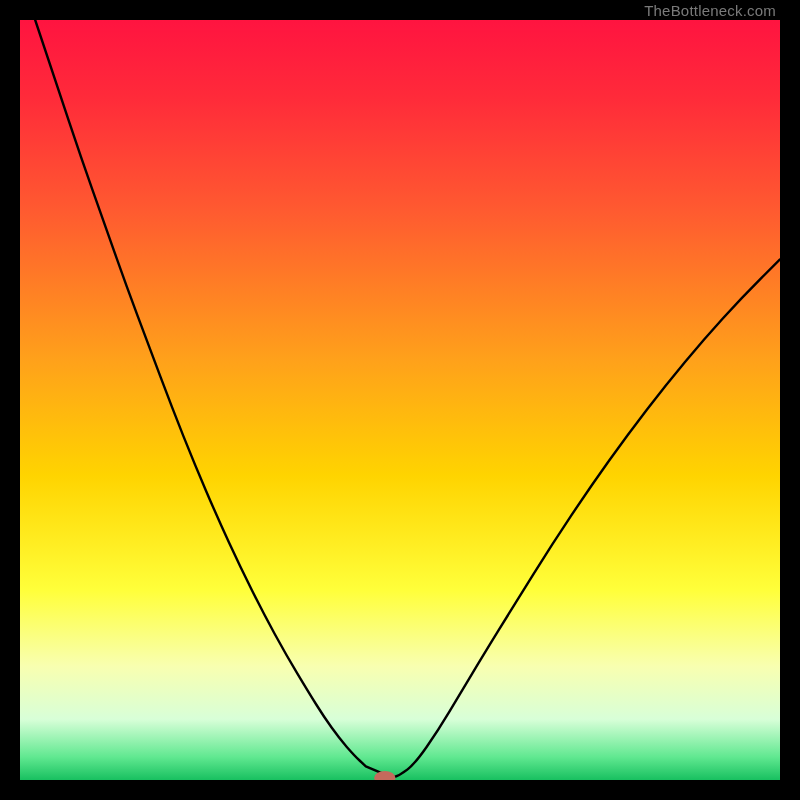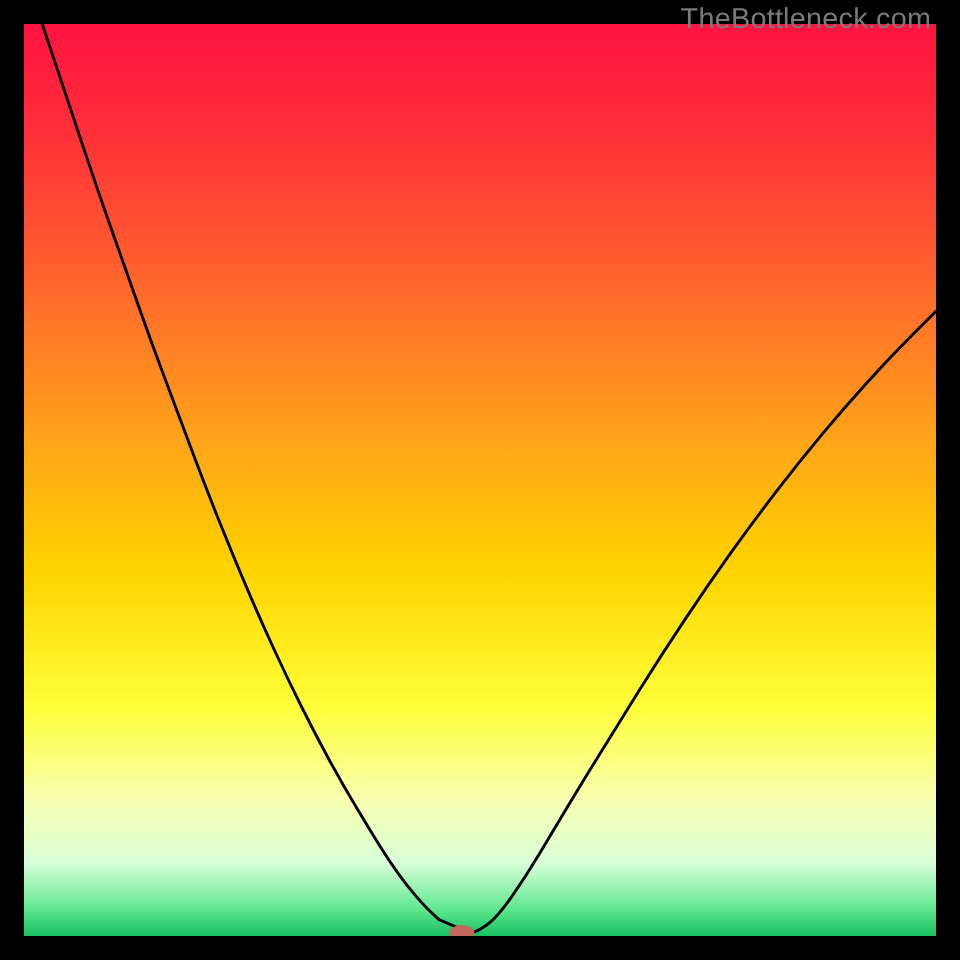--- a/index.html
+++ b/index.html
@@ -24,21 +24,21 @@
     left: 0;
     top: 0;
     width: 760px;
     height: 760px;
   }
   .watermark {
     position: absolute;
     top: 2px;
     right: 24px;
     color: #7a7a7a;
-    font-size: 24px;
+    font-size: 15px;
     font-weight: 500;
     letter-spacing: 0.2px;
     user-select: none;
   }
 </style>
 </head>
 <body>
 
 <div class="frame">
   <svg class="plot-area" viewBox="0 0 760 760" preserveAspectRatio="none">

